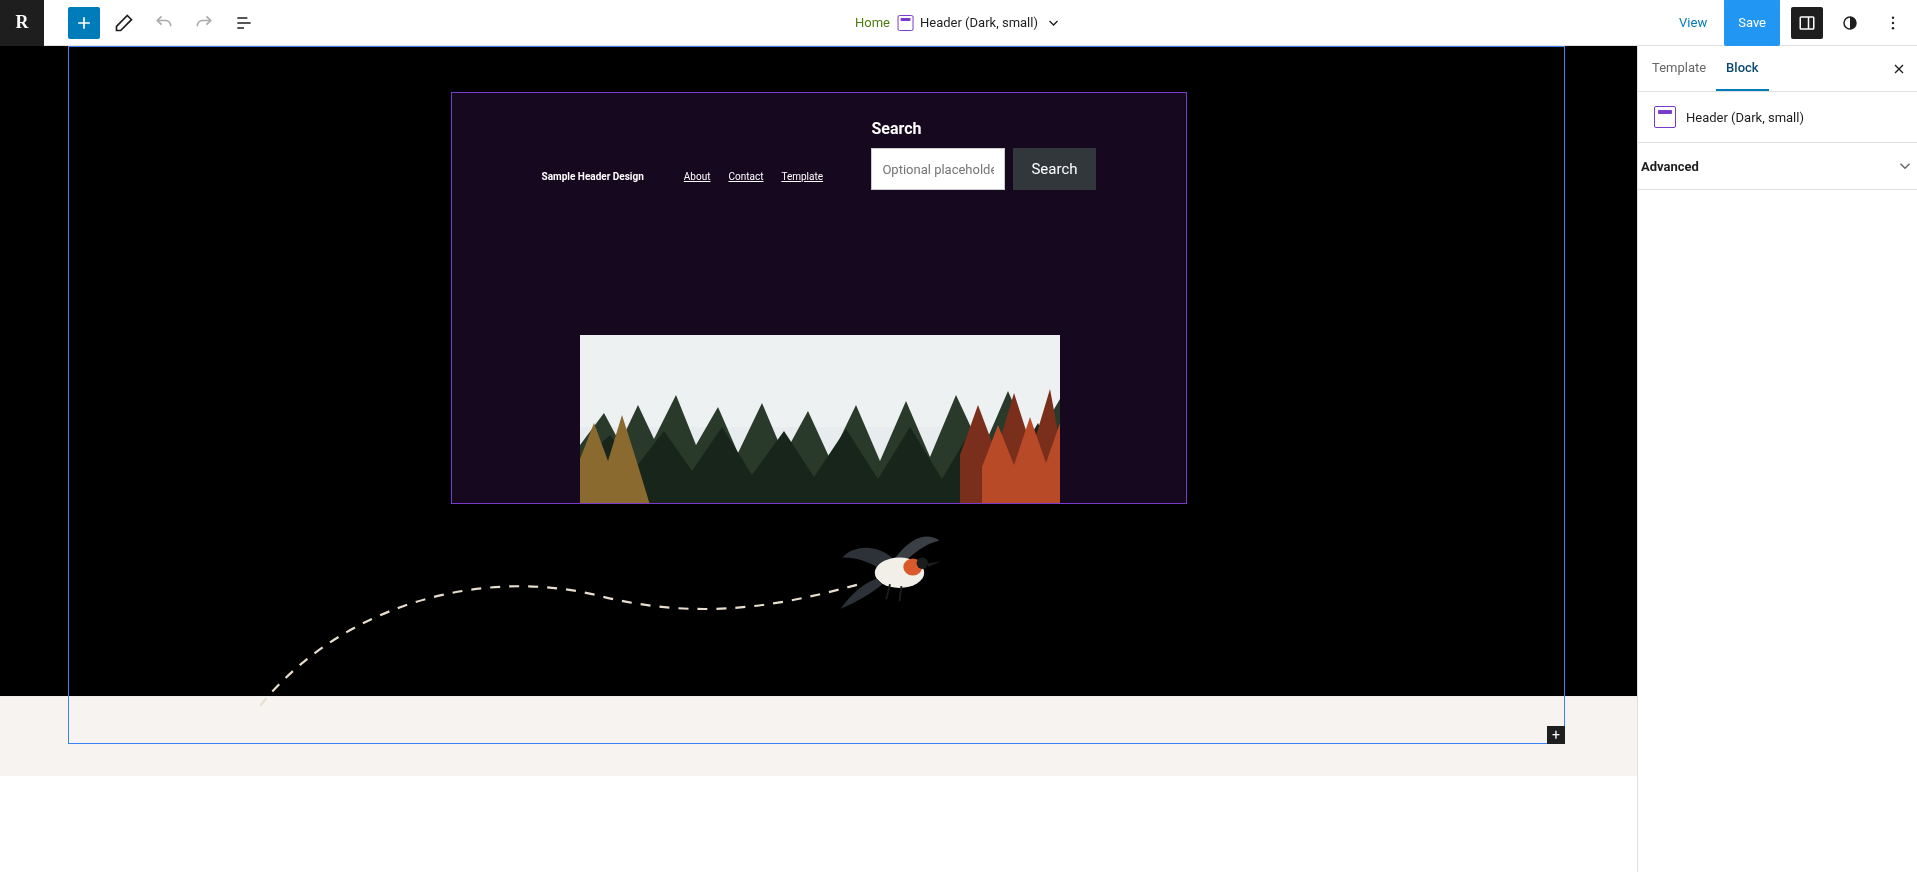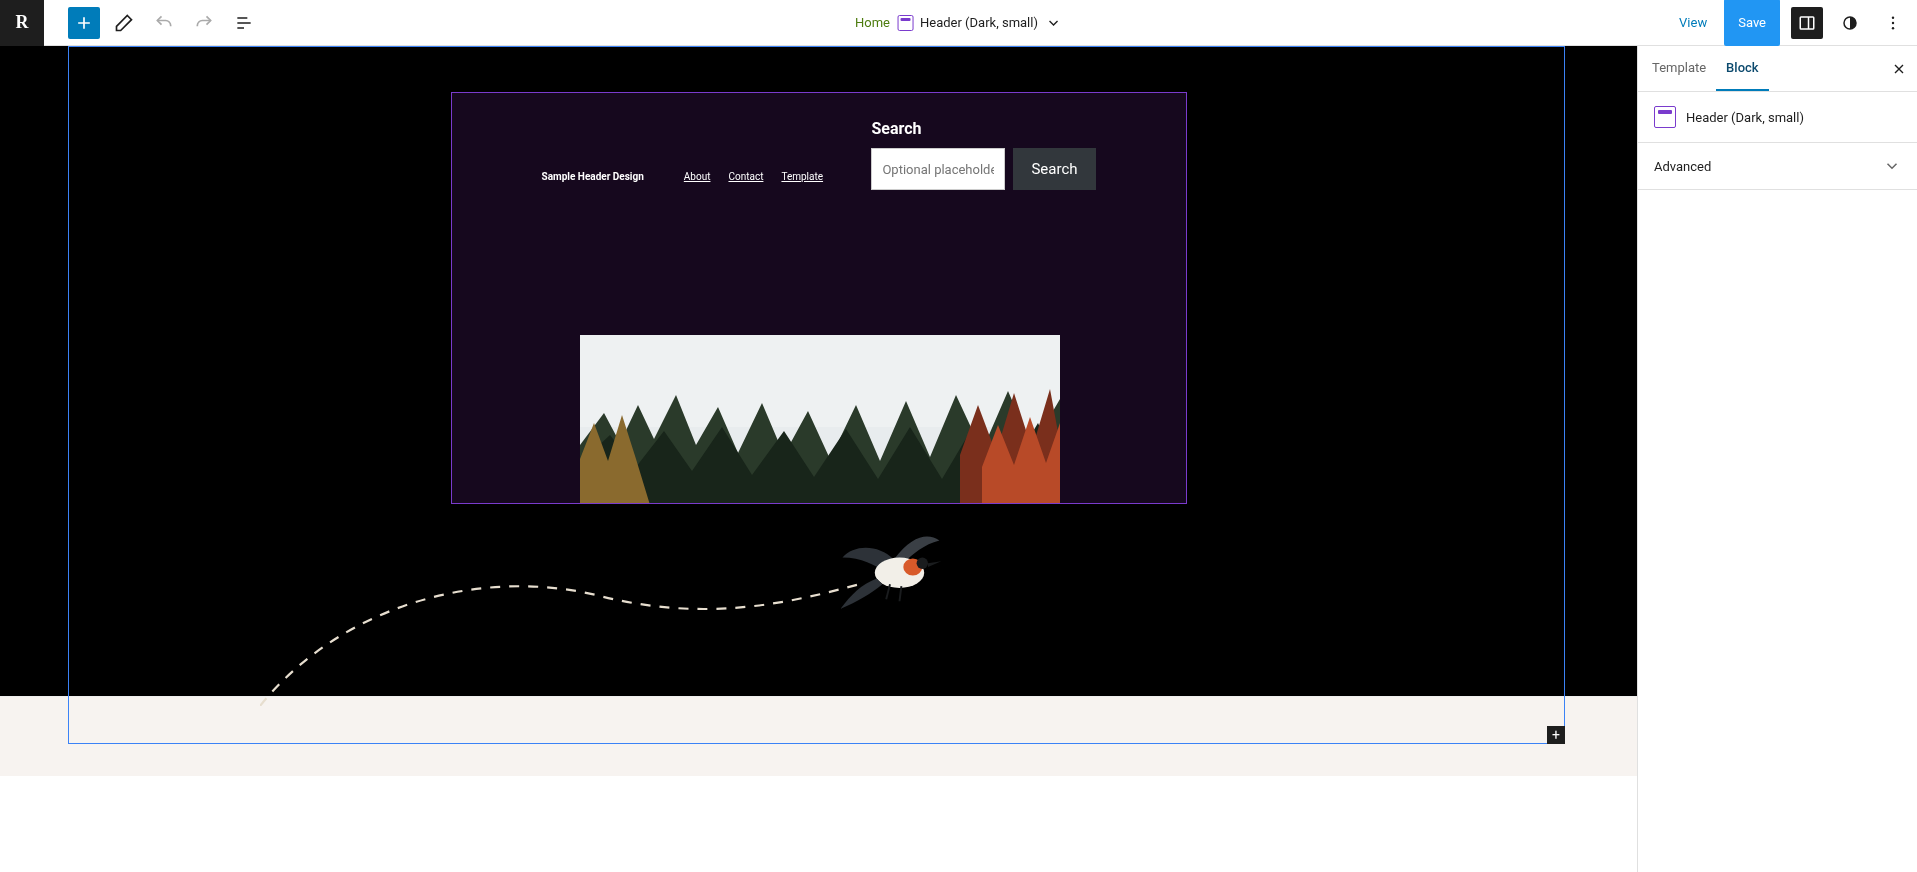--- a/index.html
+++ b/index.html
@@ -52,21 +52,21 @@
 
 
 .sidebar { width: 280px; border-left: 1px solid #e0e0e0; display: flex; flex-direction: column; font-size: 13px; }
 .sb-tabs { display: flex; align-items: center; border-bottom: 1px solid #e0e0e0; height: 46px; padding: 0 4px 0 4px; }
 .sb-tab { padding: 0 10px; height: 100%; display: flex; align-items: center; color: #666; cursor: pointer; border-bottom: 2px solid transparent; }
 .sb-tab.active { color: #0c4a6e; border-bottom-color: #007cba; font-weight: 500; }
 .sb-close { margin-left: auto; width: 28px; height: 28px; display: flex; align-items: center; justify-content: center; cursor: pointer; }
 .sb-block-header { display: flex; align-items: center; gap: 10px; padding: 14px 16px; border-bottom: 1px solid #e0e0e0; }
 .sb-block-header .icon-box { width: 22px; height: 22px; border: 1.5px solid #7a3bcd; border-radius: 2px; position: relative; }
 .sb-block-header .icon-box::before { content: ""; position: absolute; top: 3px; left: 3px; right: 3px; height: 4px; background: #7a3bcd; border-radius: 1px; }
-.sb-row { display: flex; align-items: center; justify-content: space-between; padding: 14px 16px; border-bottom: 1px solid #e0e0e0; cursor: pointer; }
+.sb-row { display: flex; align-items: center; justify-content: space-between; padding: 14px 3px; border-bottom: 1px solid #e0e0e0; cursor: pointer; font-weight: bold; }
 .sb-row svg { width: 18px; height: 18px; color: #666; }
 
 
 .canvas-scroll::-webkit-scrollbar { width: 14px; }
 .canvas-scroll::-webkit-scrollbar-track { background: #f0f0f0; }
 .canvas-scroll::-webkit-scrollbar-thumb { background: #c4c4c4; border-radius: 7px; }
 </style>
 </head>
 <body>
 

